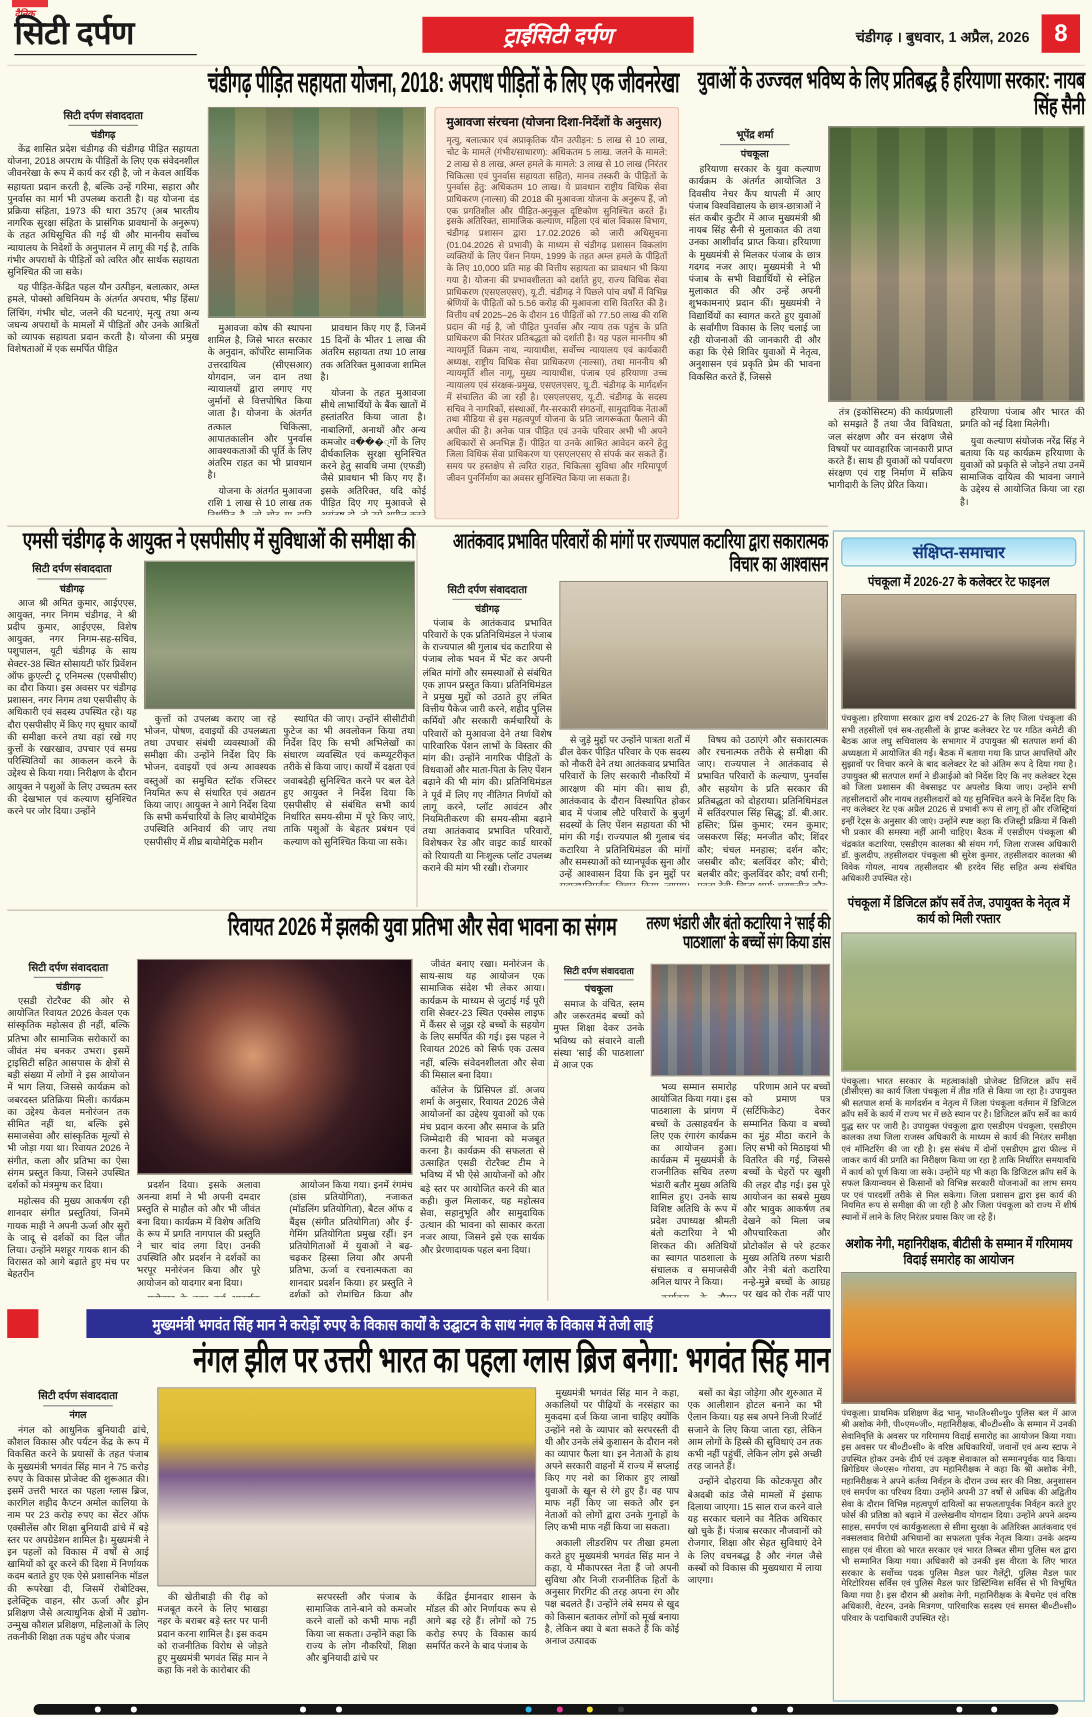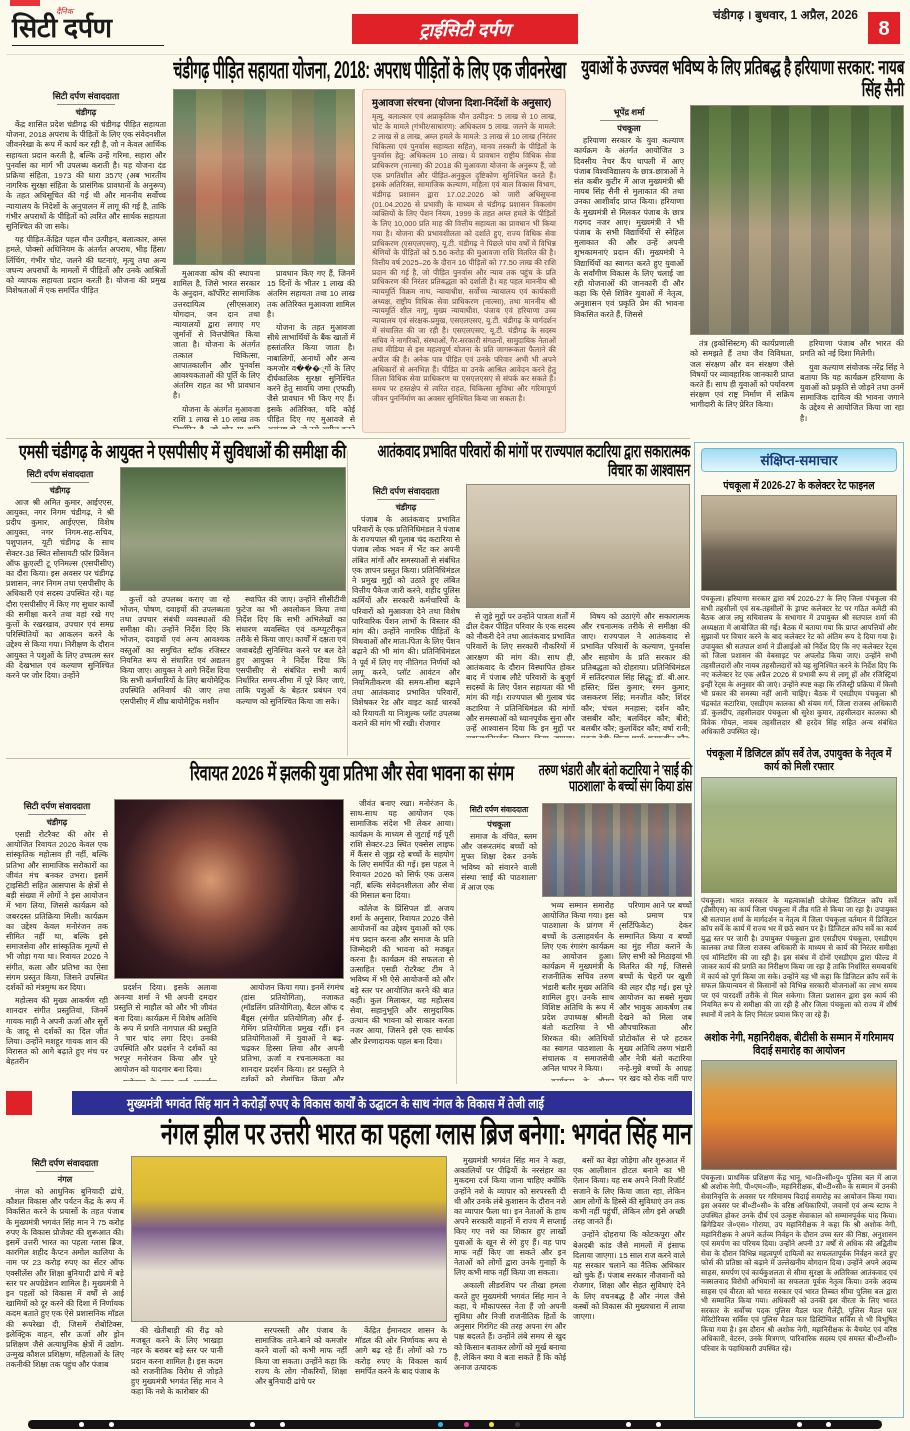--- a/index.html
+++ b/index.html
@@ -40,21 +40,21 @@
   
   #sidebar{border:1.5px solid #7fb9cd;background:#fcfaed;box-sizing:border-box;padding:5px 6px;display:flex;flex-direction:column;}
   .sbhead{background:linear-gradient(180deg,#9fdcf2 0%,#e4f6fc 100%);border:1px solid #6db8d4;border-radius:4px;color:#143a80;font-weight:900;font-size:13.5px;text-align:center;padding:2px 0;margin-bottom:4px;}
   .sbh2{font-weight:900;font-size:11px;line-height:1.2;text-align:center;color:#0d0d0d;margin:3px 0 3px;}
   .sbp{font-size:7.2px;line-height:9.5px;text-align:justify;color:#222;margin:3px 0 4px;overflow:hidden;}
   
   #bstrip{display:flex;height:24px;}
   #bstrip .rd{width:26px;background:#e02128;}
   #bstrip .bl{flex:1;background:#2d2f94;color:#fff;font-weight:900;font-size:13px;display:flex;align-items:center;justify-content:center;overflow:hidden;margin-left:40px;}
   
-  #logo .pre{color:#d8232a;font-size:8px;font-style:italic;font-weight:normal;display:block;line-height:1;margin-left:44px;}
+  #logo .pre{color:#d8232a;font-size:8px;font-style:italic;font-weight:bold;display:block;line-height:1;}
   #logo .lg{font-size:27px;font-weight:900;line-height:.95;letter-spacing:-.5px;display:block;}
   #logo .rule{border-top:1.5px solid #222;width:152px;margin-top:3px;}
   #banner{background:#e02128;color:#fff;font-weight:900;font-size:18px;display:flex;align-items:center;justify-content:center;overflow:hidden;}
   #dateline{font-size:12px;font-weight:bold;white-space:nowrap;}
   #pageno{background:#e02128;color:#fff;font-weight:900;font-size:20px;display:flex;align-items:center;justify-content:center;}
   .vsep{background:#cfc8b4;width:1px;}
   .hsep{background:#c3bca8;height:1px;}
   
   #footer{background:#141414;border-radius:5px;}
   #footer span{position:absolute;top:2px;width:5px;height:5px;border-radius:50%;}
@@ -67,21 +67,21 @@
 
   <div class="abs" id="hdrwrap" style="left:6px;top:6px;width:898px;height:46px;">
     <div class="abs" id="logo" style="left:6px;top:2px;width:190px;">
       <span class="pre">दैनिक</span>
       <span class="lg">सिटी दर्पण</span>
       <div class="rule"></div>
     </div>
     <div class="abs" id="banner" style="left:346px;top:8px;width:226px;height:30px;font-style:italic;">
       <span>ट्राईसिटी दर्पण</span>
     </div>
-    <div class="abs" id="dateline" style="right:46px;top:0;margin-left:13px;">चंडीगढ़ । बुधवार, 1 अप्रैल, 2026</div>
+    <div class="abs" id="dateline" style="right:46px;top:16px;margin-left:13px;">चंडीगढ़ । बुधवार, 1 अप्रैल, 2026</div>
     <div class="abs" id="pageno" style="right:4px;top:6px;width:32px;height:32px;">8</div>
   </div>
   <div class="abs hsep" style="left:6px;top:54px;width:898px;opacity:.5;"></div>
 
   <div class="abs" style="left:6px;top:57px;width:560px;">
     <div class="h1" style="font-size:24px;overflow:visible;">
       <span class="sq sq60">चंडीगढ़ पीड़ित सहायता योजना, 2018: अपराध पीड़ितों के लिए एक जीवनरेखा</span>
     </div>
     <div class="body" style="gap:7px;height:344px;margin-top:6px;">
       <div class="col" style="width:160px;">

